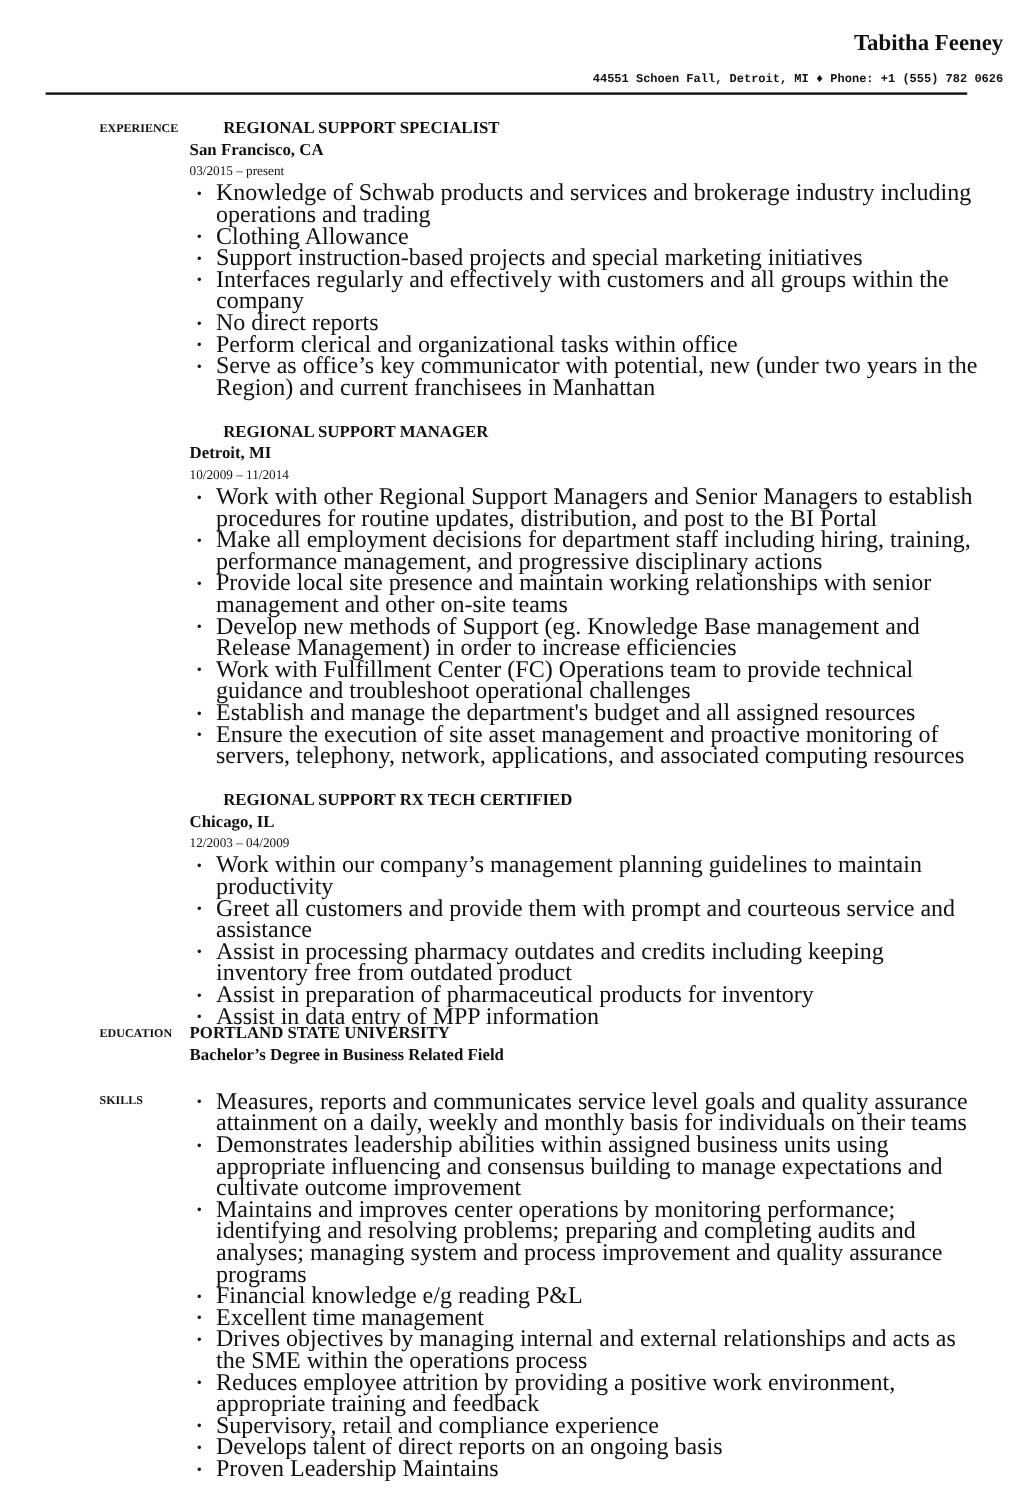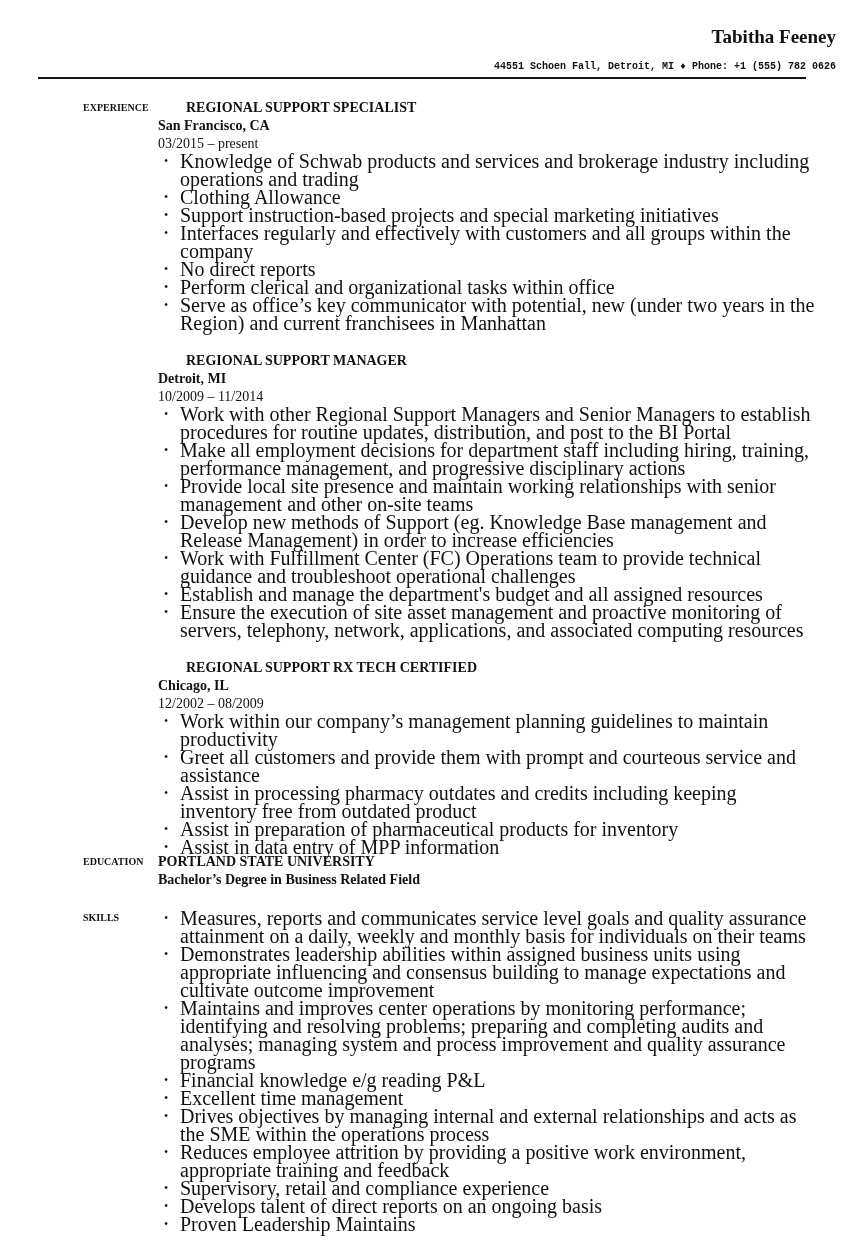--- a/index.html
+++ b/index.html
@@ -10,21 +10,21 @@
     }
     .header { position: absolute; left: 0; top: 24px; width: 836px; text-align: right; }
     .name { font-weight: bold; font-size: 19px; line-height: 26px; }
     .contact { margin-top: 8px; font-weight: bold; font-size: 10px; line-height: 18px; font-family: Liberation Mono, monospace; }
     .rule { position: absolute; left: 38px; top: 77px; width: 768px; height: 2px; background: #111; }
     .section { position: absolute; left: 0; width: 860px; }
     .sec-label { position: absolute; left: 35px; top: 0; font-weight: bold; font-size: 10px; line-height: 18px; margin-left: 48px; }
     .sec-body { position: absolute; left: 158px; top: 0; width: 660px; }
     .job-title { font-weight: bold; font-size: 14px; line-height: 18px; margin-left: 28px; }
     .job-loc { font-weight: bold; font-size: 14px; line-height: 18px; }
-    .job-date { font-size: 14px; line-height: 17px; }
+    .job-date { font-size: 11px; line-height: 17px; }
     ul { margin: 0; padding: 0 0 0 22px; list-style: none; }
     li { position: relative; font-size: 20px; line-height: 18px; }
     li::before { content: "\2022"; position: absolute; left: -16px; top: 0; font-size: 12px; }
     .job { margin-bottom: 20px; }
     .edu-school { font-weight: bold; }
     .edu-degree { font-weight: bold; }
   </style>
 </head>
 <body>
 
@@ -64,21 +64,21 @@
         <li>Develop new methods of Support (eg. Knowledge Base management and Release Management) in order to increase efficiencies</li>
         <li>Work with Fulfillment Center (FC) Operations team to provide technical guidance and troubleshoot operational challenges</li>
         <li>Establish and manage the department's budget and all assigned resources</li>
         <li>Ensure the execution of site asset management and proactive monitoring of servers, telephony, network, applications, and associated computing resources</li>
       </ul>
     </div>
 
     <div class="job">
       <div class="job-title">REGIONAL SUPPORT RX TECH CERTIFIED</div>
       <div class="job-loc">Chicago, IL</div>
-      <div class="job-date">12/2002 – 08/2009</div>
+      <div class="job-date">12/2003 – 04/2009</div>
       <ul>
         <li>Work within our company’s management planning guidelines to maintain productivity</li>
         <li>Greet all customers and provide them with prompt and courteous service and assistance</li>
         <li>Assist in processing pharmacy outdates and credits including keeping inventory free from outdated product</li>
         <li>Assist in preparation of pharmaceutical products for inventory</li>
         <li>Assist in data entry of MPP information</li>
       </ul>
     </div>
 
   </div>

